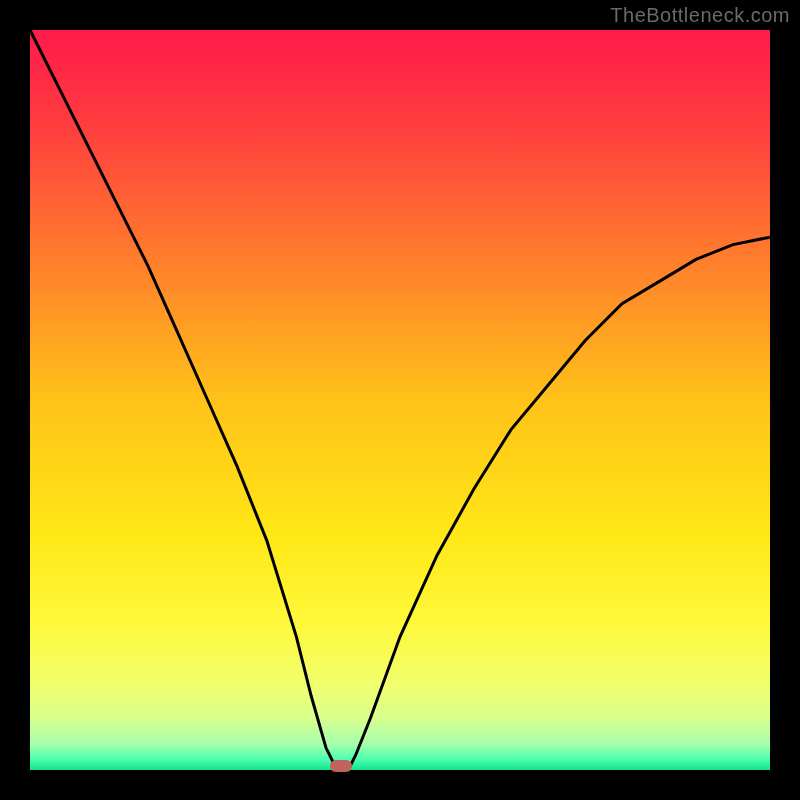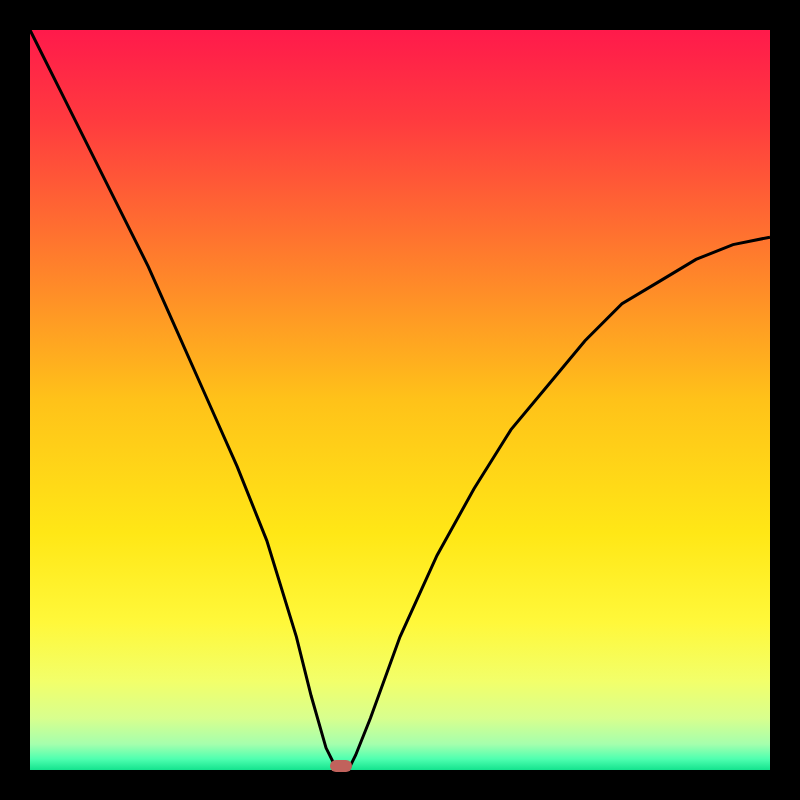--- a/index.html
+++ b/index.html
@@ -57,13 +57,14 @@
 
   <div class="plot-area" id="plot-area" style="background: linear-gradient(rgb(255, 26, 75) 0%, rgb(255, 58, 63) 12%, rgb(255, 122, 45) 30%, rgb(255, 194, 25) 50%, rgb(255, 231, 22) 68%, rgb(255, 248, 58) 80%, rgb(242, 255, 106) 88%, rgb(216, 255, 142) 93%, rgb(165, 255, 173) 96.5%, rgb(79, 255, 176) 98.5%, rgb(20, 227, 142) 100%);">
 
     <svg class="curve" id="curve-svg" viewBox="0 0 740 740" preserveAspectRatio="none">
       <path id="curve-path" d="M0.0 0.0 L29.6 59.2 L59.2 118.4 L88.8 177.6 L118.4 236.8 L148.0 303.4 L177.6 370.0 L207.2 436.6 L236.8 510.6 L266.4 606.8 L281.2 666.0 L296.0 717.8 L303.4 732.6 L310.8 740.0 L318.2 740.0 L325.6 725.2 L340.4 688.2 L370.0 606.8 L407.0 525.4 L444.0 458.8 L481.0 399.6 L518.0 355.2 L555.0 310.8 L592.0 273.8 L629.0 251.6 L666.0 229.4 L703.0 214.6 L740.0 207.2 " fill="none" stroke-width="3" stroke="#000000"></path>
     </svg>
 
     <div class="marker" id="marker" style="left: 310.8px; top: 736px; background: rgb(193, 98, 92);"></div>
   </div>
 
+  <div class="watermark">TheBottleneck.com</div>
 </div>
 
 </body></html>

